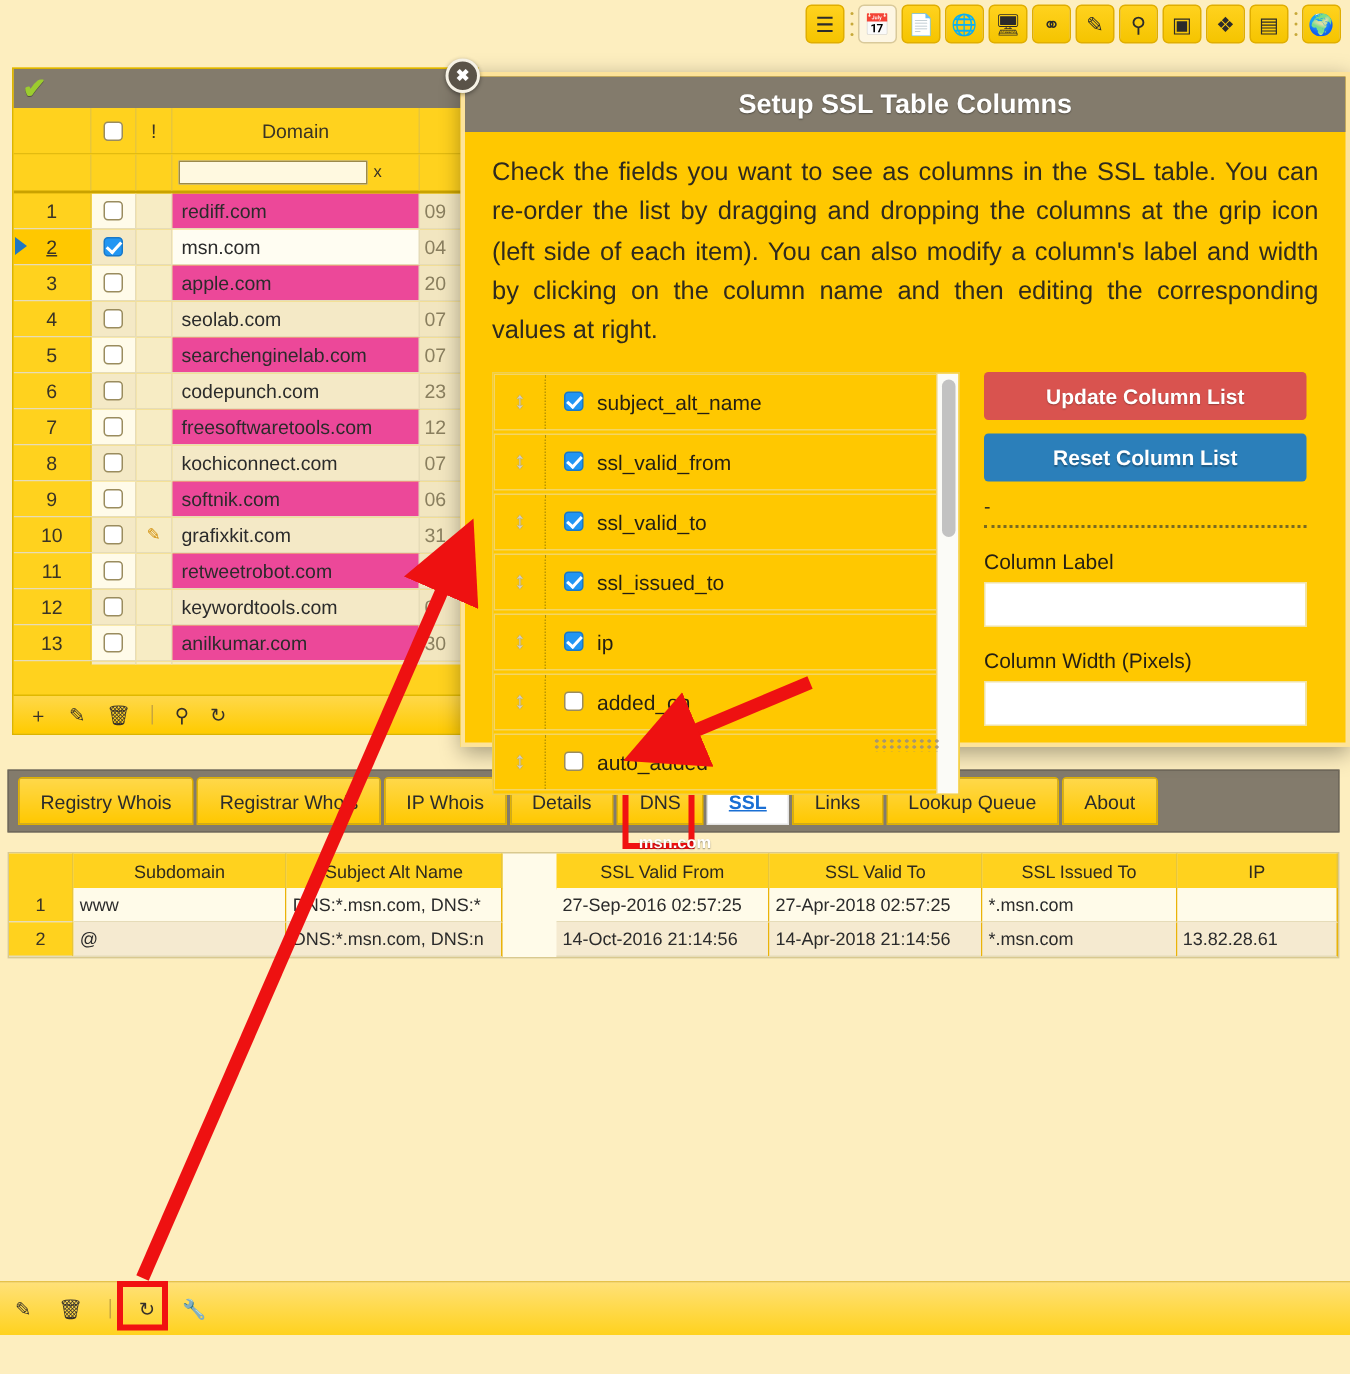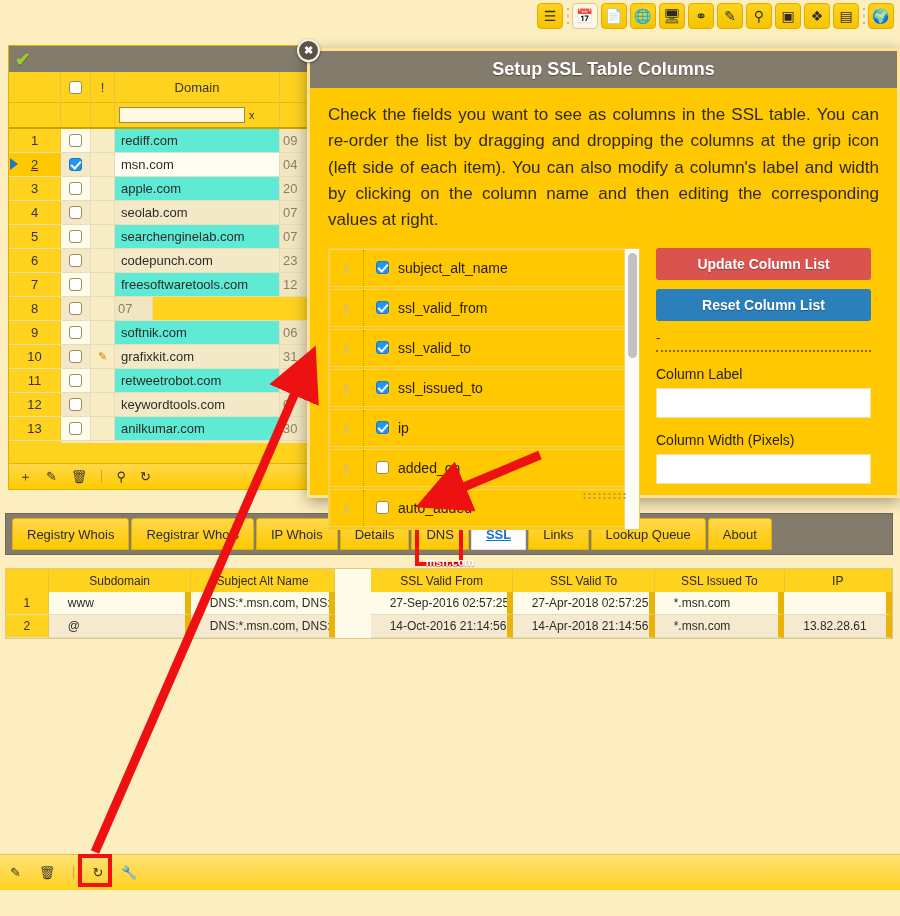--- a/index.html
+++ b/index.html
@@ -59,21 +59,21 @@
   }
   .filter-x{font-size:11px;color:#3a3426;margin:0 4px;cursor:pointer;}
   #domain-rows{height:314px;overflow:hidden;}
   .drow{display:flex;height:23px;font-size:13px;border-bottom:1px solid #e6dcb8;}
   .drow .c{display:flex;align-items:center;box-sizing:border-box;
     border-right:1px solid #e6dcb8;}
   .drow .c.num{justify-content:center;background:#ffd21e;color:#3a3426;
     border-right:1px solid #e8c63b;position:relative;}
   .drow .c.chk{justify-content:center;background:#fffbe9;}
   .drow .c.bang{justify-content:center;background:#f7ecc4;}
-  .drow .c.dom{padding-left:6px;background:#5eead4;color:#2b2b2b;}
+  .drow .c.dom{padding-left:6px;background:#ec4899;color:#2b2b2b;}
   .drow .c.date{padding-left:3px;background:#f2e6c0;color:#8a7f5f;overflow:hidden;}
   .drow.alt .c.dom{background:#f4e9c6;}
   .drow.alt .c.chk{background:#f4e9c6;}
   .drow.sel .c.num{background:#ffc800;text-decoration:underline;}
   .drow.sel .c.dom{background:#fffdf2;}
   .row-arrow{position:absolute;left:1px;top:5px;width:0;height:0;
     border-left:8px solid #1f77c4;border-top:6px solid transparent;border-bottom:6px solid transparent;}
   .cbox{width:13px;height:13px;border:1px solid #9a8c5e;background:#fff;
     border-radius:3px;box-sizing:border-box;display:inline-block;cursor:pointer;}
   .cbox.on{background:#2196f3;border-color:#1878c8;position:relative;}
@@ -183,22 +183,22 @@
     position:absolute;left:5px;top:568px;width:888px;
     border:1px solid #d9c98f;box-sizing:border-box;background:#fffbe9;
   }
   #ssl-table .trow{display:flex;height:23px;font-size:12px;}
   #ssl-table .th{
     background:#ffd21e;color:#2f2a1e;display:flex;align-items:center;
     justify-content:center;border-right:1px solid #e7c53c;box-sizing:border-box;
     height:24px;
   }
   #ssl-table .td{
-    display:flex;align-items:center;padding-left:19px;box-sizing:border-box;
-    border-right:6px solid #eab308;border-bottom:1px solid #e6dcb8;
+    display:flex;align-items:center;padding-left:4px;box-sizing:border-box;
+    border-right:1px solid #eab308;border-bottom:1px solid #e6dcb8;
     background:#fffbe9;overflow:hidden;white-space:nowrap;
   }
   #ssl-table .trow.alt .td{background:#f5ead0;}
   #ssl-table .td.num,#ssl-table .th.num{
     justify-content:center;padding:0;background:#ffd21e;color:#3a3426;
     border-right:1px solid #e7c53c;
   }
   #ssl-table .trow.alt .td.num{background:#ffd21e;}
   .sw-num{width:45px;} .sw-sub{width:148px;} .sw-alt{width:150px;}
   .sw-from{width:148px;margin-left:36px;} .sw-to{width:148px;} .sw-iss{width:135px;} .sw-ip{width:112px;}
@@ -367,20 +367,21 @@
         <div class="c bang w-bang"></div>
         <div class="c dom w-dom">freesoftwaretools.com</div>
         <div class="c date w-date">12</div>
       </div>
       <div class="drow alt">
         <div class="c num w-num">8</div>
         <div class="c chk w-chk">
           <span class="cbox"></span>
         </div>
         <div class="c bang w-bang"></div>
+        <div class="c dom w-dom">kochiconnect.com</div>
         <div class="c date w-date">07</div>
       </div>
       <div class="drow">
         <div class="c num w-num">9</div>
         <div class="c chk w-chk">
           <span class="cbox"></span>
         </div>
         <div class="c bang w-bang"></div>
         <div class="c dom w-dom">softnik.com</div>
         <div class="c date w-date">06</div>

